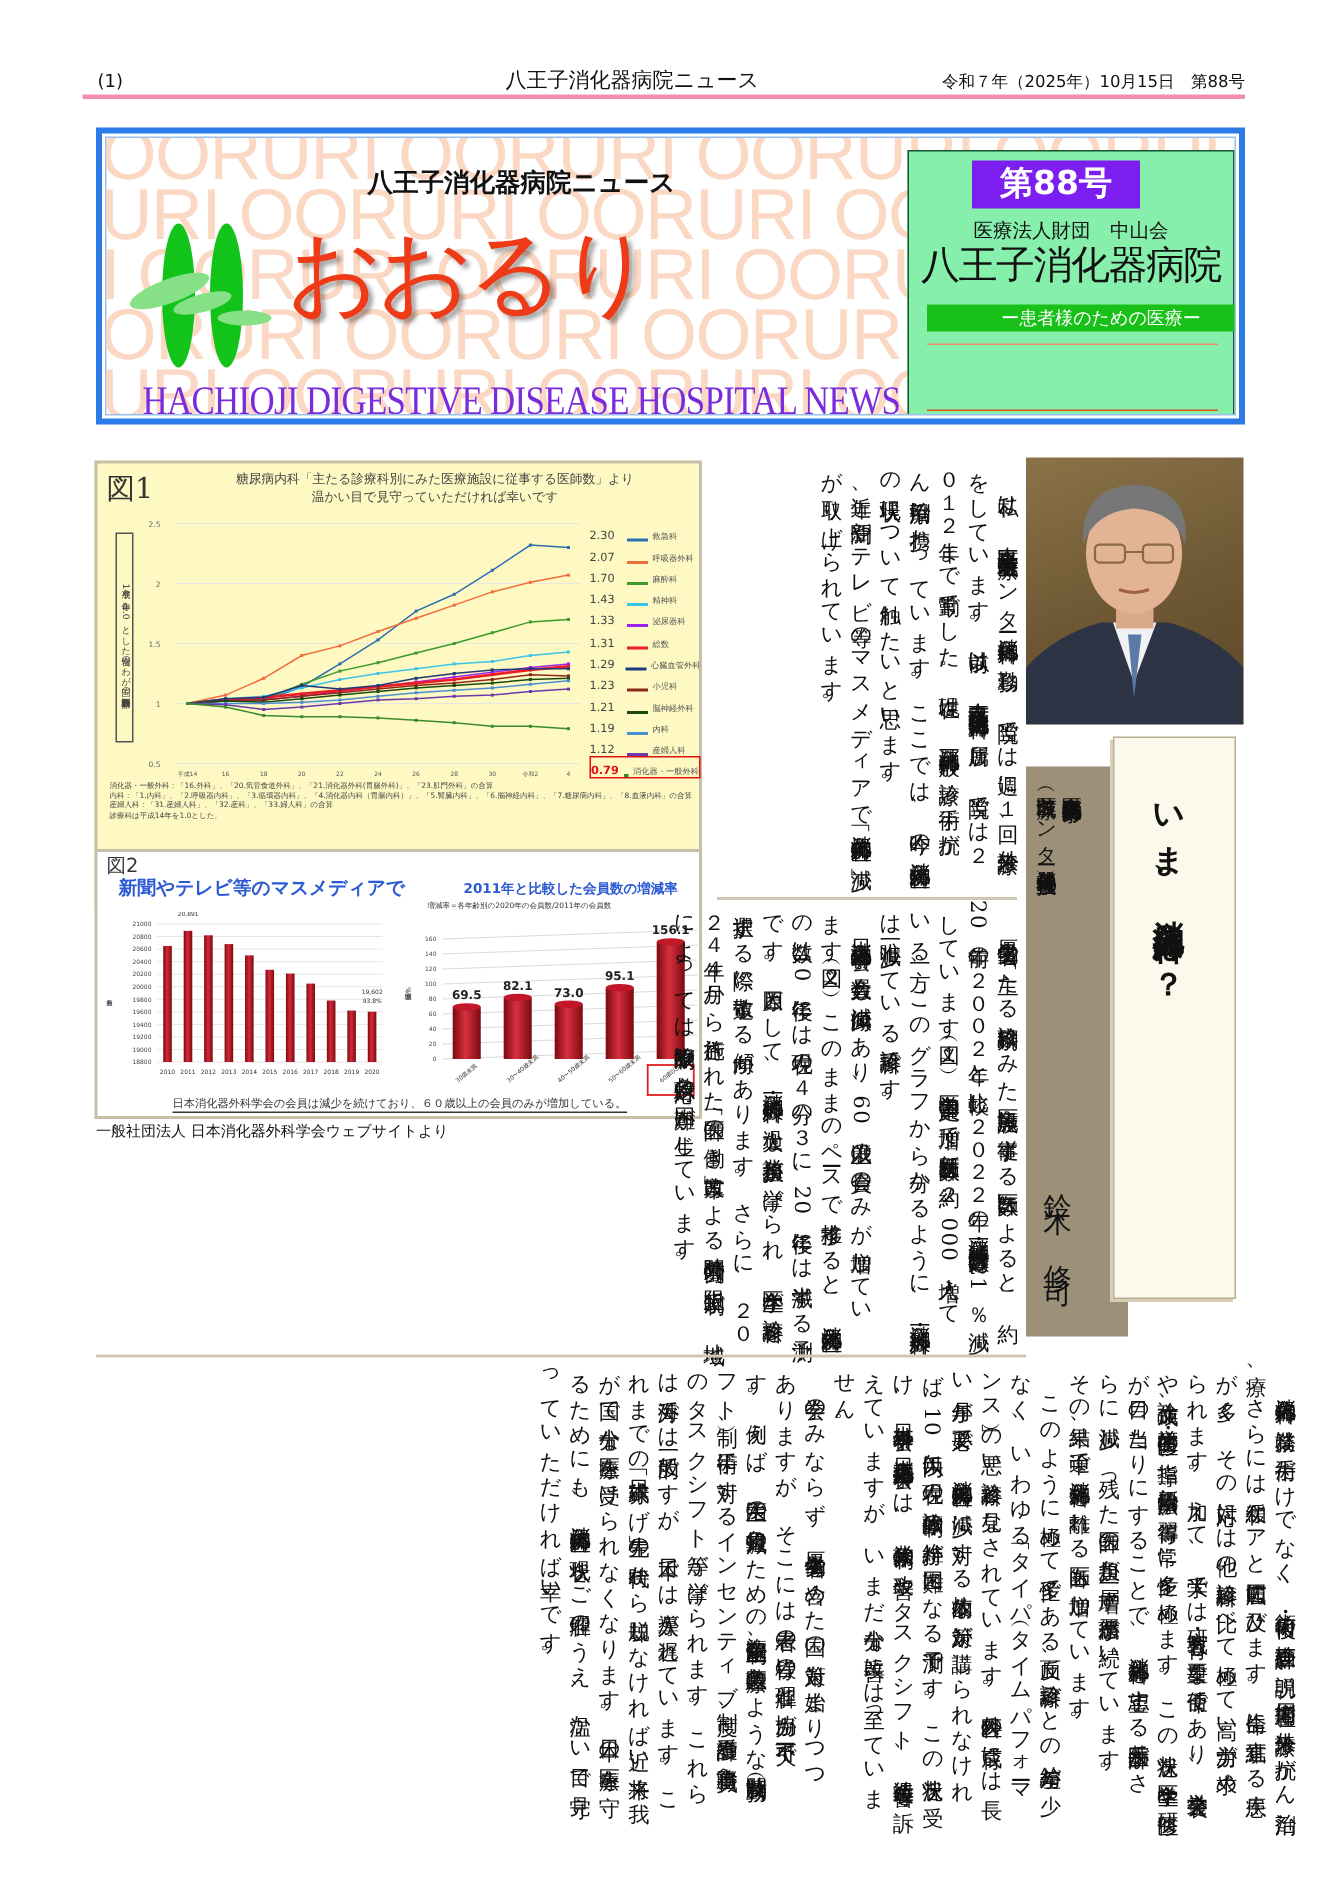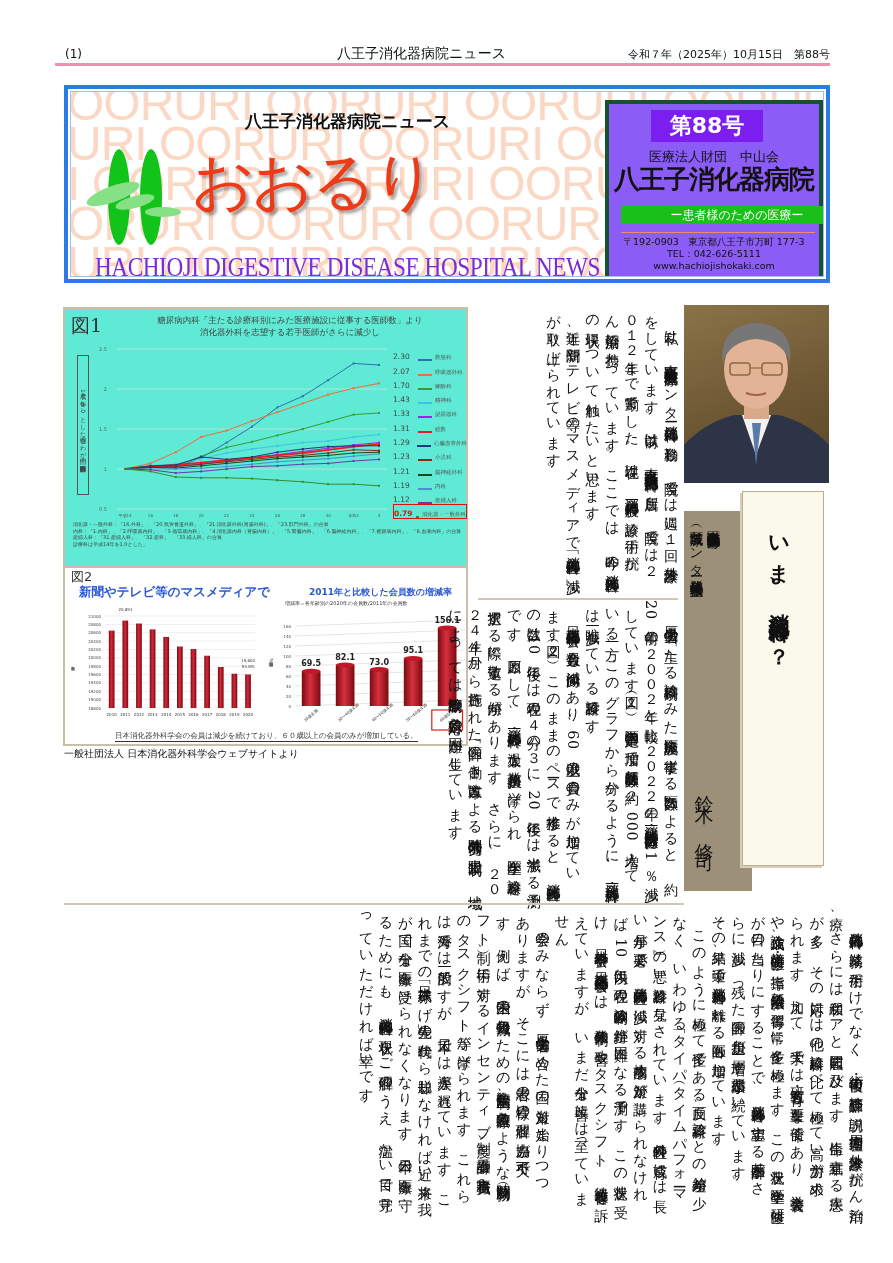--- a/index.html
+++ b/index.html
@@ -14,31 +14,31 @@
 
   
   .mast { position: absolute; left: 64px; top: 85px; width: 766px; height: 198px; border: 4px solid #2b7ae6; background: #fff; overflow: hidden; }
   .mast-inner { position: absolute; left: 2px; top: 2px; right: 2px; bottom: 2px; border: 1px solid #9bc0f0; overflow: hidden; }
   .bgtext { position: absolute; left: -4px; top: -8px; width: 900px; font-family: "Liberation Sans", sans-serif; font-size: 48px; line-height: 40px; color: #fbd8c4; letter-spacing: -1px; white-space: nowrap; user-select: none; }
   .mast-sub { position: absolute; left: 174px; top: 18px; font-size: 17px; font-weight: bold; color: #111; }
   .logo { position: absolute; left: 6px; top: 50px; width: 120px; height: 110px; }
   .mast-title { position: absolute; left: 120px; top: 40px; font-family: Liberation Mono, monospace; font-size: 63px; line-height: 110px; color: #ee3a16; letter-spacing: -4px; text-shadow: 3px 3px 3px rgba(0,0,0,0.35); }
   .mast-en { position: absolute; left: 24px; top: 160px; font-family: "Liberation Serif", serif; font-size: 27px; color: #7a2bdc; letter-spacing: -0.5px; transform: scaleX(0.86); transform-origin: left top; white-space: nowrap; }
 
-  .infobox { position: absolute; left: 534px; top: 8px; width: 218px; height: 180px; background: #8b5cf6; border: 4px solid #14532d; font-family: "DejaVu Sans", sans-serif; text-align: center; }
+  .infobox { position: absolute; left: 534px; top: 8px; width: 218px; height: 180px; background: #86efac; border: 1px solid #14532d; font-family: "DejaVu Sans", sans-serif; text-align: center; }
   .issue { position: absolute; left: 42px; top: 6px; width: 112px; height: 32px; background: #7d1ef0; color: #fff; font-size: 22px; font-weight: bold; line-height: 32px; }
   .corp { position: absolute; left: 0; top: 44px; width: 100%; font-size: 13px; text-align: center; }
-  .hosp { position: absolute; left: 0; top: 58px; width: 100%; font-size: 26px; font-weight: bold; letter-spacing: -1px; }
+  .hosp { position: absolute; left: 0; top: 58px; width: 100%; font-size: 26px; font-weight: normal; letter-spacing: -1px; }
   .motto { position: absolute; left: 12px; top: 102px; width: 232px; height: 18px; background: #18c018; color: #fff; font-size: 12px; line-height: 18px; }
   .rule1 { position: absolute; left: 12px; top: 128px; width: 194px; border-top: 1px solid #f08a6a; }
   .addr { position: absolute; left: 0; top: 132px; width: 100%; font-size: 9.5px; line-height: 12px; }
   .rule2 { position: absolute; left: 12px; top: 172px; width: 194px; border-top: 1px solid #e8501c; }
 
   
-  .fig1 { position: absolute; left: 63px; top: 307px; width: 405px; height: 298px; border: 2px solid #c8bfa8; background: #5eead4; font-family: "DejaVu Sans", sans-serif; }
+  .fig1 { position: absolute; left: 63px; top: 307px; width: 405px; height: 298px; border: 2px solid #c8bfa8; background: #fef9c3; font-family: "DejaVu Sans", sans-serif; }
   .fig-label { position: absolute; left: 6px; top: 4px; font-family: "DejaVu Serif", serif; font-size: 19px; color: #333; }
   .fig1 .t1 { position: absolute; left: 60px; top: 5px; width: 330px; text-align: center; font-size: 8.5px; color: #444; line-height: 12px; }
   .fig1 svg { position: absolute; left: 0; top: 28px; }
   .fig1 .notes { position: absolute; left: 8px; top: 212px; width: 390px; font-size: 5px; line-height: 6.5px; color: #444; }
   .ylab-box { position: absolute; left: 12px; top: 46px; width: 12px; height: 140px; border: 1px solid #555; font-size: 6px; writing-mode: vertical-rl; line-height: 10px; text-align: center; color: #444; }
   .legend { position: absolute; left: 328px; top: 38px; width: 74px; font-size: 7px; }
   .leg-row { height: 14.3px; display: flex; align-items: flex-end; white-space: nowrap; }
   .leg-val { width: 22px; font-size: 7.5px; color: #444; }
   .leg-line { width: 14px; height: 2px; margin: 0 3px; }
   .leg-name { font-size: 5.5px; color: #555; }
@@ -98,36 +98,31 @@
     </svg>
     <div class="mast-title">おおるり</div>
     <div class="mast-en">HACHIOJI DIGESTIVE DISEASE HOSPITAL NEWS</div>
 
     <div class="infobox">
       <div class="issue">第88号</div>
       <div class="corp">医療法人財団　中山会</div>
       <div class="hosp">八王子消化器病院</div>
       <div class="motto">ー患者様のための医療ー</div>
       <div class="rule1"></div>
-      <div class="addr">
-        <div>〒192-0903　東京都八王子市万町 177-3</div>
-        <div>TEL：042-626-5111</div>
-        <div>www.hachiojishokaki.com</div>
-      </div>
       <div class="rule2"></div>
 
     </div>
   </div>
 </div>
 
 <div class="fig1">
   <div class="fig-label">図1</div>
   <div class="t1">
     <div>糖尿病内科「主たる診療科別にみた医療施設に従事する医師数」より</div>
-    <div>消化器外科を志望する若手医師がさらに減少し</div>
+    <div>温かい目で見守っていただければ幸いです</div>
   </div>
   <div class="ylab-box">平成14年を1.0とした場合のわが国の診療科別医師数</div>
   <svg id="fig1svg" width="330" height="182">
       <line x1="52" x2="322" y1="172" y2="172" stroke="#e4e4e4" stroke-width="0.6"></line>
       <text x="42" y="174" font-size="5" fill="#666" text-anchor="end">0.5</text>
       <line x1="52" x2="322" y1="132" y2="132" stroke="#e4e4e4" stroke-width="0.6"></line>
       <text x="42" y="134" font-size="5" fill="#666" text-anchor="end">1</text>
       <line x1="52" x2="322" y1="92" y2="92" stroke="#e4e4e4" stroke-width="0.6"></line>
       <text x="42" y="94" font-size="5" fill="#666" text-anchor="end">1.5</text>
       <line x1="52" x2="322" y1="52" y2="52" stroke="#e4e4e4" stroke-width="0.6"></line>

